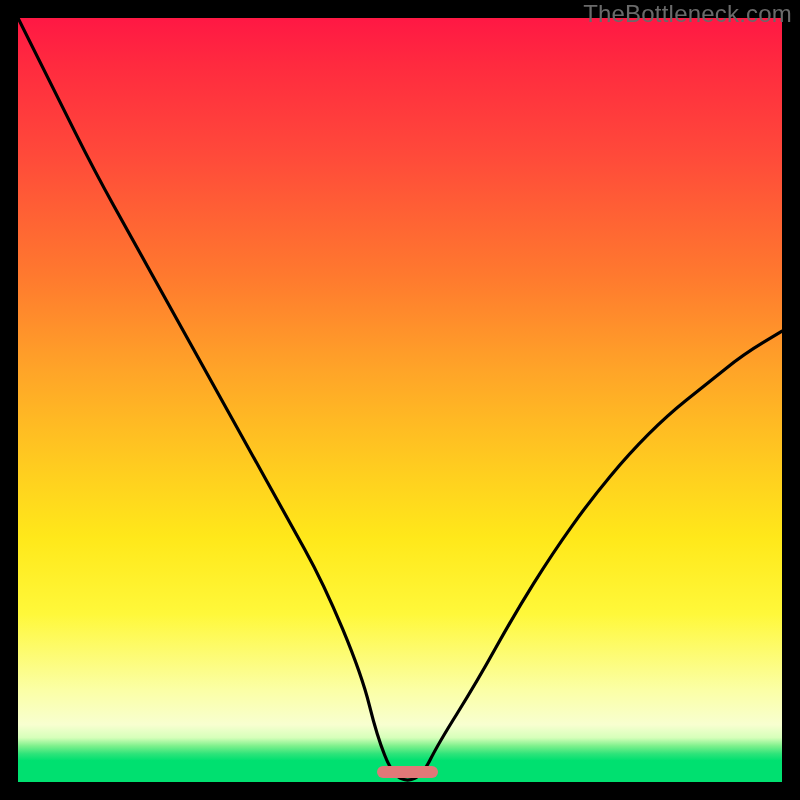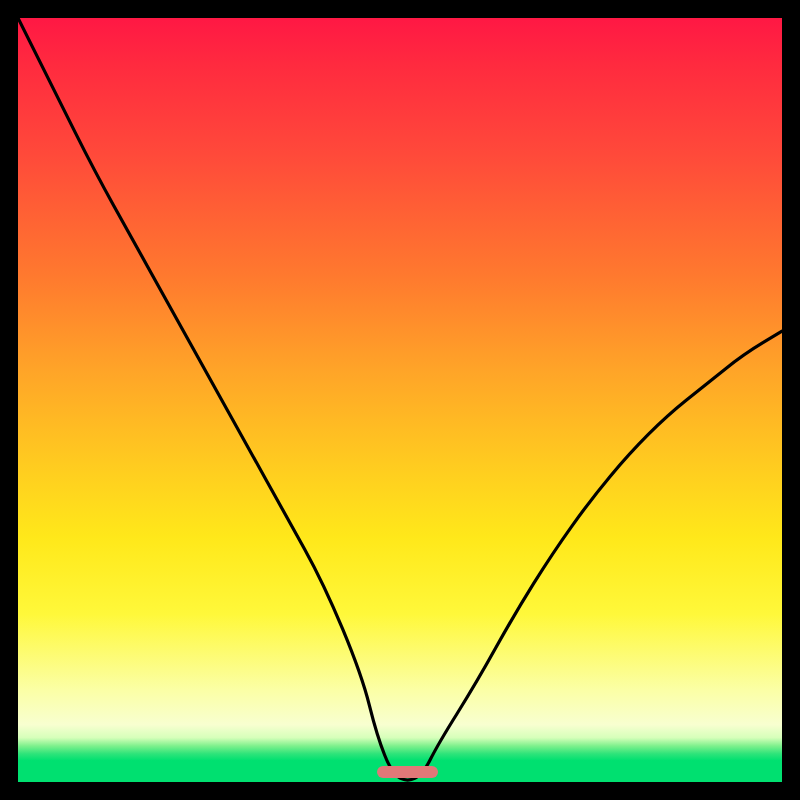--- a/index.html
+++ b/index.html
@@ -72,14 +72,15 @@
   <div class="plot-area">
 
     <svg class="curve" width="764" height="764" viewBox="0 0 764 764">
       <path id="curve-path" fill="none" stroke="#000" stroke-width="3.2" stroke-linecap="round" stroke-linejoin="round" d="M 0 0 Q 38.2 76.39999999999998 57.300000000000004 114.59999999999997 Q 76.4 152.79999999999995 95.5 187.18 Q 114.6 221.56000000000006 133.7 255.94000000000003 Q 152.8 290.32 171.9 324.7 Q 191 359.08 210.1 393.46 Q 229.2 427.84 248.29999999999998 462.22 Q 267.4 496.6 286.5 530.98 Q 305.6 565.36 324.70000000000005 611.2 Q 343.8 657.04 351.44 687.5999999999999 Q 359.08 718.16 366.72 737.26 Q 374.36 756.36 382 760.1800000000001 Q 389.64 764 397.28 760.1800000000001 Q 404.92 756.36 412.56000000000006 741.0799999999999 Q 420.20000000000005 725.8 439.3 695.24 Q 458.4 664.68 477.5 630.3 Q 496.6 595.92 515.7 565.3599999999999 Q 534.8 534.8 553.9 508.05999999999995 Q 573 481.32 592.1 458.4 Q 611.2 435.48 630.3 416.38 Q 649.4 397.28000000000003 668.5 382 Q 687.6 366.71999999999997 706.7 351.43999999999994 Q 725.8 336.15999999999997 744.9 324.7 T 764 313.24"></path>
     </svg>
 
     <div class="min-marker" id="min-marker" style="left: 359.08px; width: 61.12px; top: 748px; height: 12px;"></div>
 
   </div>
 
+  <div class="attribution">TheBottleneck.com</div>
 
 </div>
 
 </body></html>

